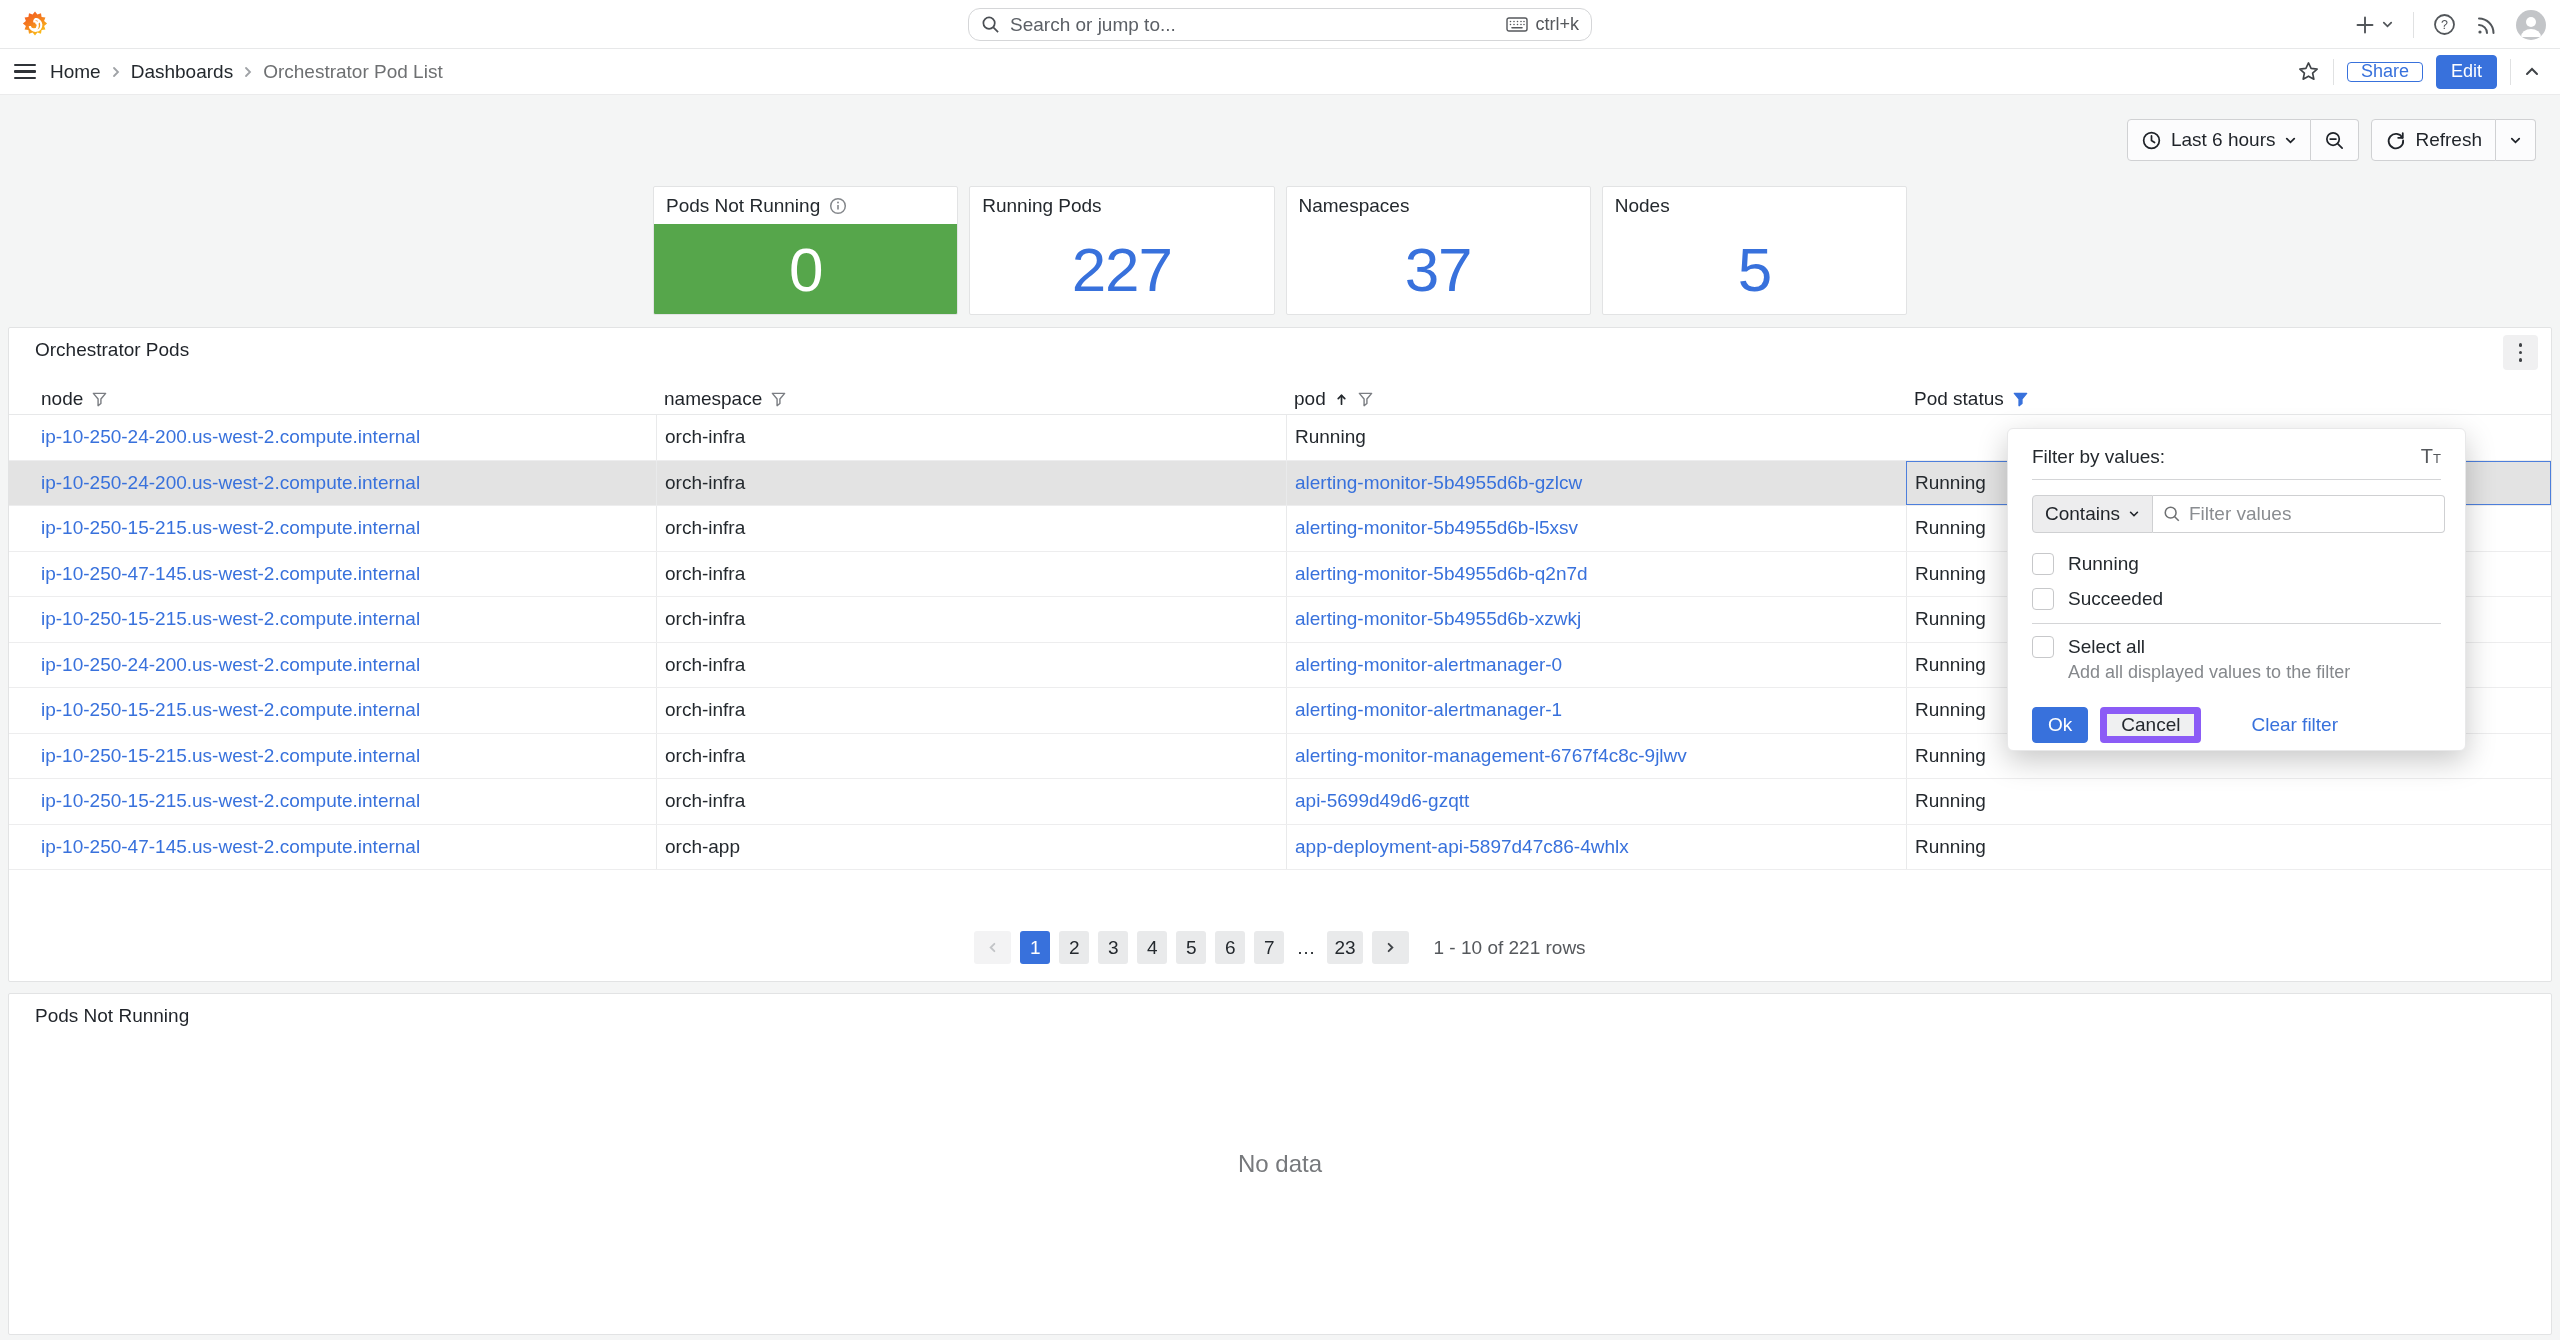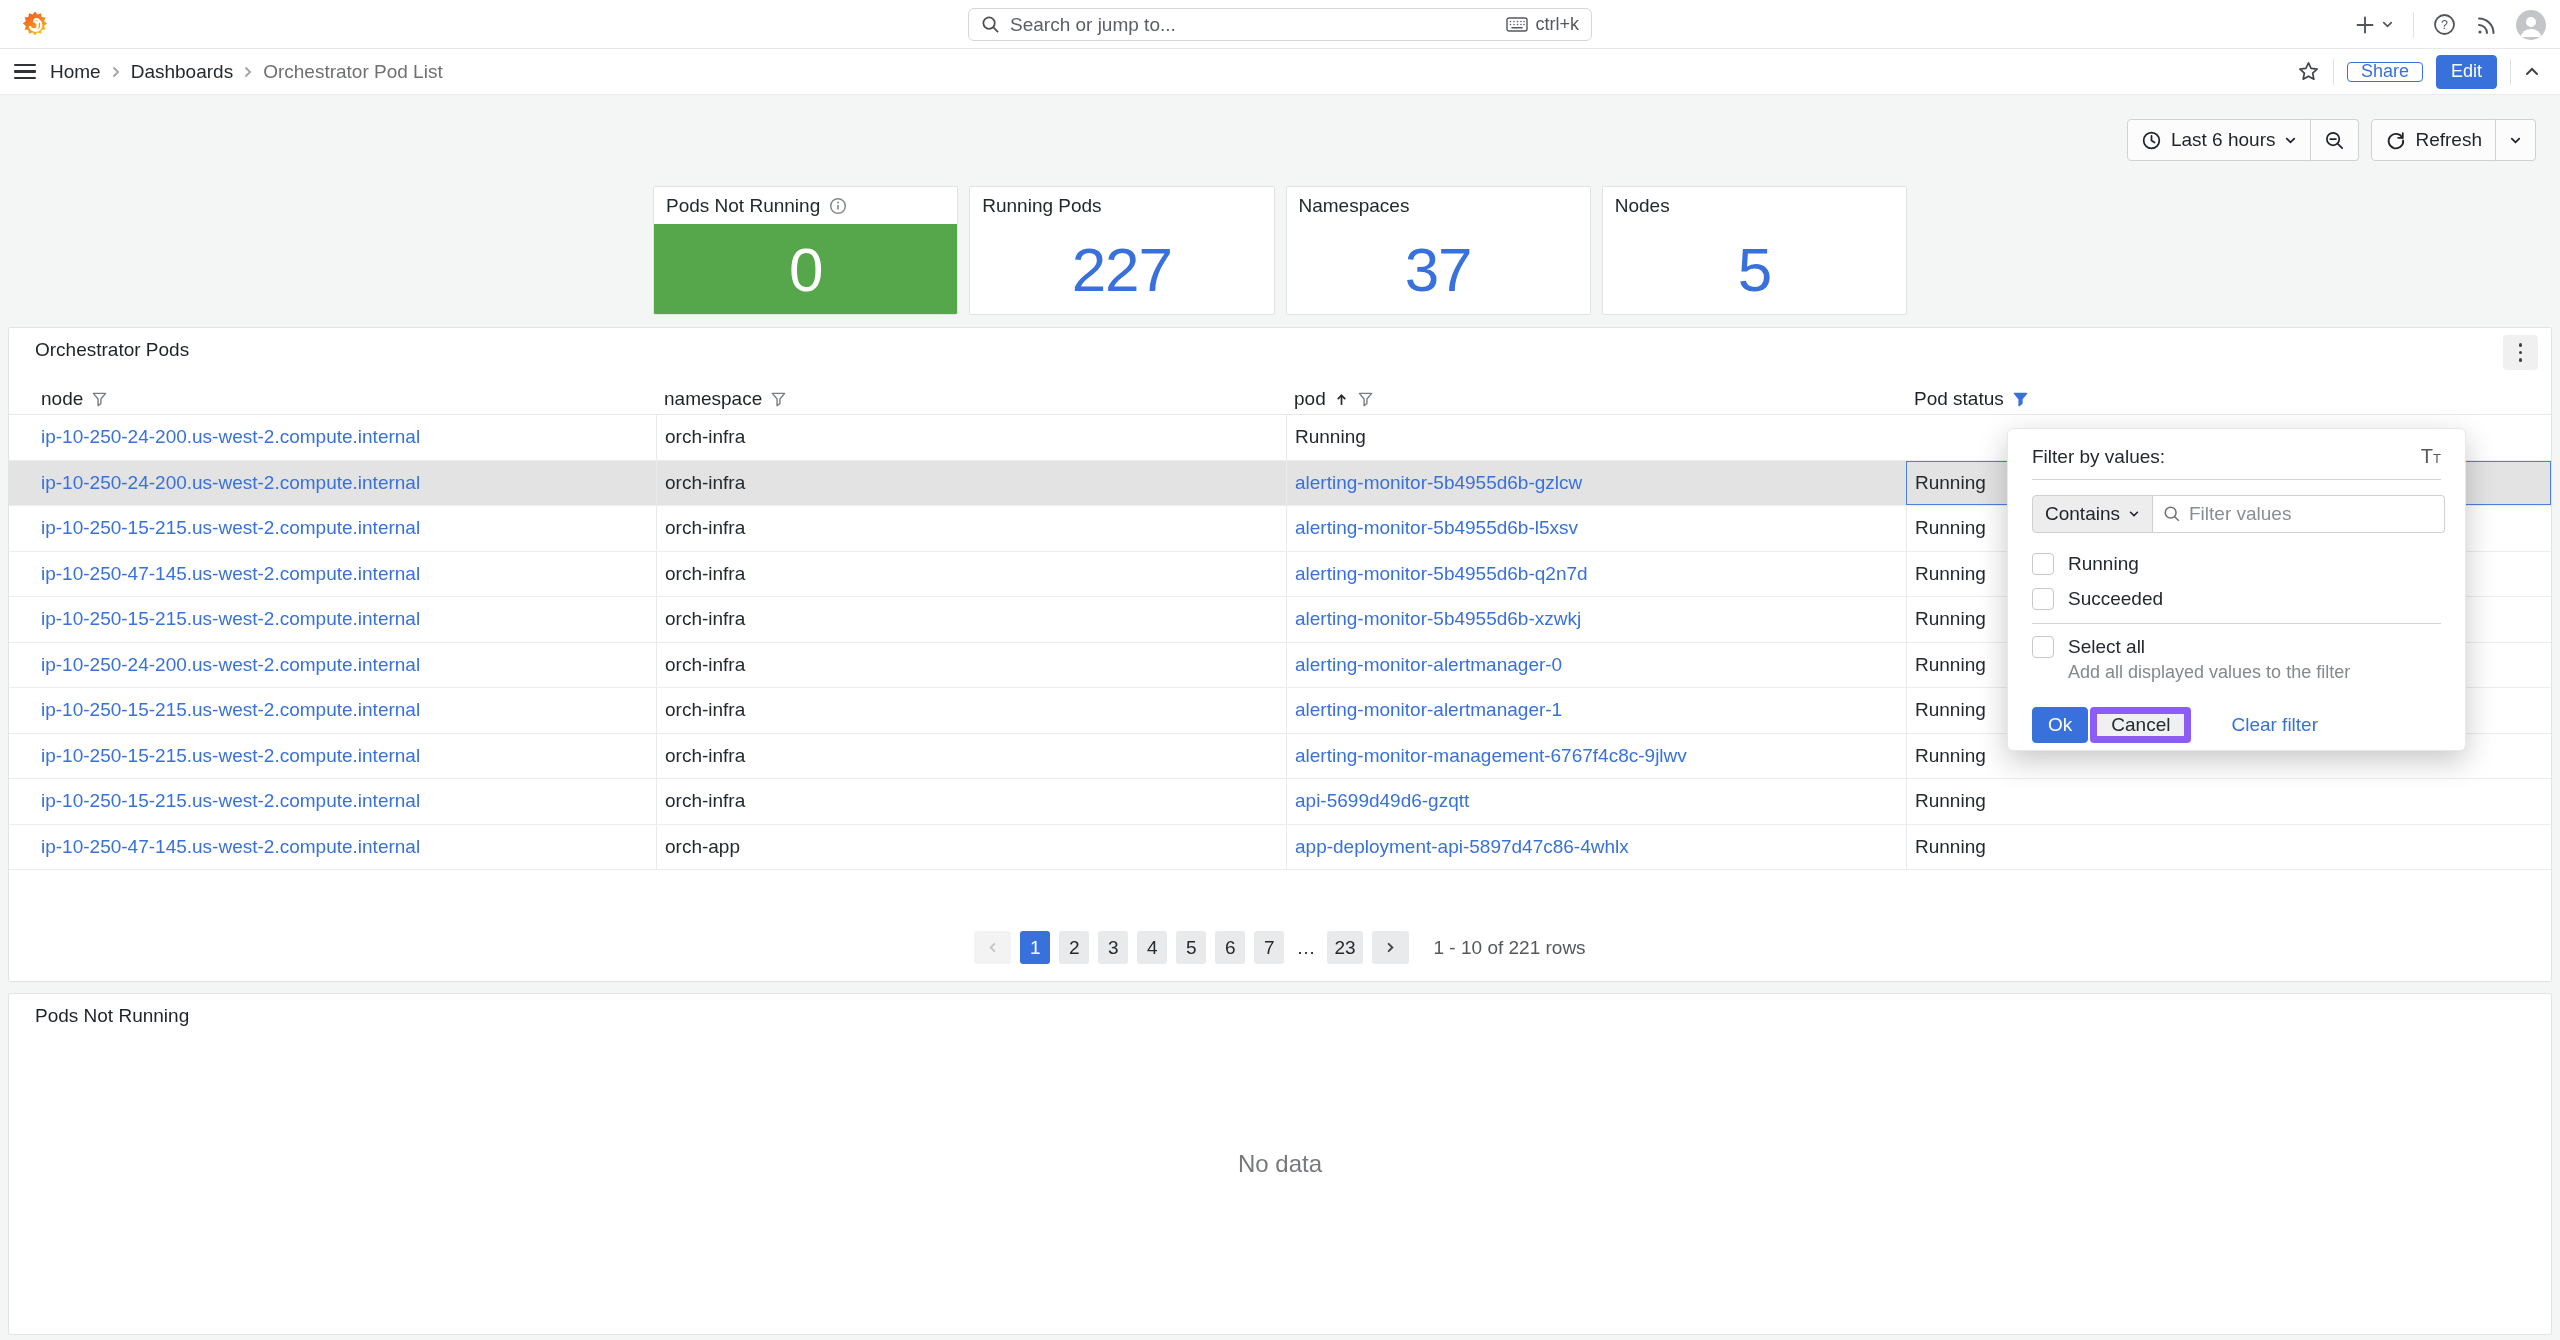--- a/index.html
+++ b/index.html
@@ -13,21 +13,21 @@
   svg { display:block; }
 
   
   .topbar {
     height:49px; background:#fff; border-bottom:1px solid #e7e8e9;
     position:relative; display:flex; align-items:center;
   }
   .logo { position:absolute; left:20px; top:10px; }
   .searchbox {
     position:absolute; left:50%; top:8px; transform:translateX(-50%);
-    width:624px; height:33px; border:1px solid #d5d6d8; border-radius:6px;
+    width:624px; height:33px; border:1px solid #d5d6d8; border-radius:12px;
     background:#fff; display:flex; align-items:center; padding:0 12px; gap:10px;
   }
   .searchbox input {
     flex:1; border:none; outline:none; font:inherit; font-size:19px; color:#3f4347;
     background:transparent;
   }
   .searchbox input::placeholder { color:#5c6066; opacity:1; }
   .shortcut { display:flex; align-items:center; gap:7px; color:#55585c; font-size:18px; }
   .top-right { position:absolute; right:14px; top:0; height:49px; display:flex; align-items:center; gap:19px; }
   .icon-btn { display:flex; align-items:center; gap:5px; color:#52565a; cursor:pointer; background:none; border:none; }
@@ -130,21 +130,21 @@
   .fp-input input::placeholder { color:#8a8d91; opacity:1; }
   .fp-options { margin-top:13px; }
   .filter-option { display:flex; align-items:center; gap:14px; height:35px; cursor:pointer; }
   .checkbox { width:22px; height:22px; border:1px solid #c7c8ca; border-radius:4px; background:#fff; flex:none; }
   .option-label { font-size:19px; color:#24292e; }
   .fp-divider2 { border-top:1px solid #d4d5d7; margin-top:7px; }
   .select-all-block { margin-top:12px; }
   .select-all-row { display:flex; align-items:center; gap:14px; cursor:pointer; }
   .select-all-label { font-size:19px; font-weight:500; color:#24292e; }
   .select-all-desc { margin:4px 0 0 36px; color:#85888c; font-size:18px; }
-  .fp-buttons { display:flex; align-items:center; margin-top:24px; gap:2px; }
+  .fp-buttons { display:flex; align-items:center; margin-top:24px; gap:12px; }
   .btn-ok { height:36px; padding:0 15px; background:var(--blue,#3871dc); color:#fff; border:1px solid var(--blue,#3871dc); font-size:19px; font-weight:500; }
   .btn-cancel { height:36px; padding:0 14px; background:#eff0f1; color:#24292e; border:7px solid #8b5cf6; font-size:19px; }
   .link-clear { margin-left:38px; color:var(--blue,#3871dc); font-size:19px; cursor:pointer; text-decoration:none; }
 </style>
 </head>
 <body>
 
 <header class="topbar">
   <span class="logo">
     <svg width="30" height="30" viewBox="0 0 30 30">

